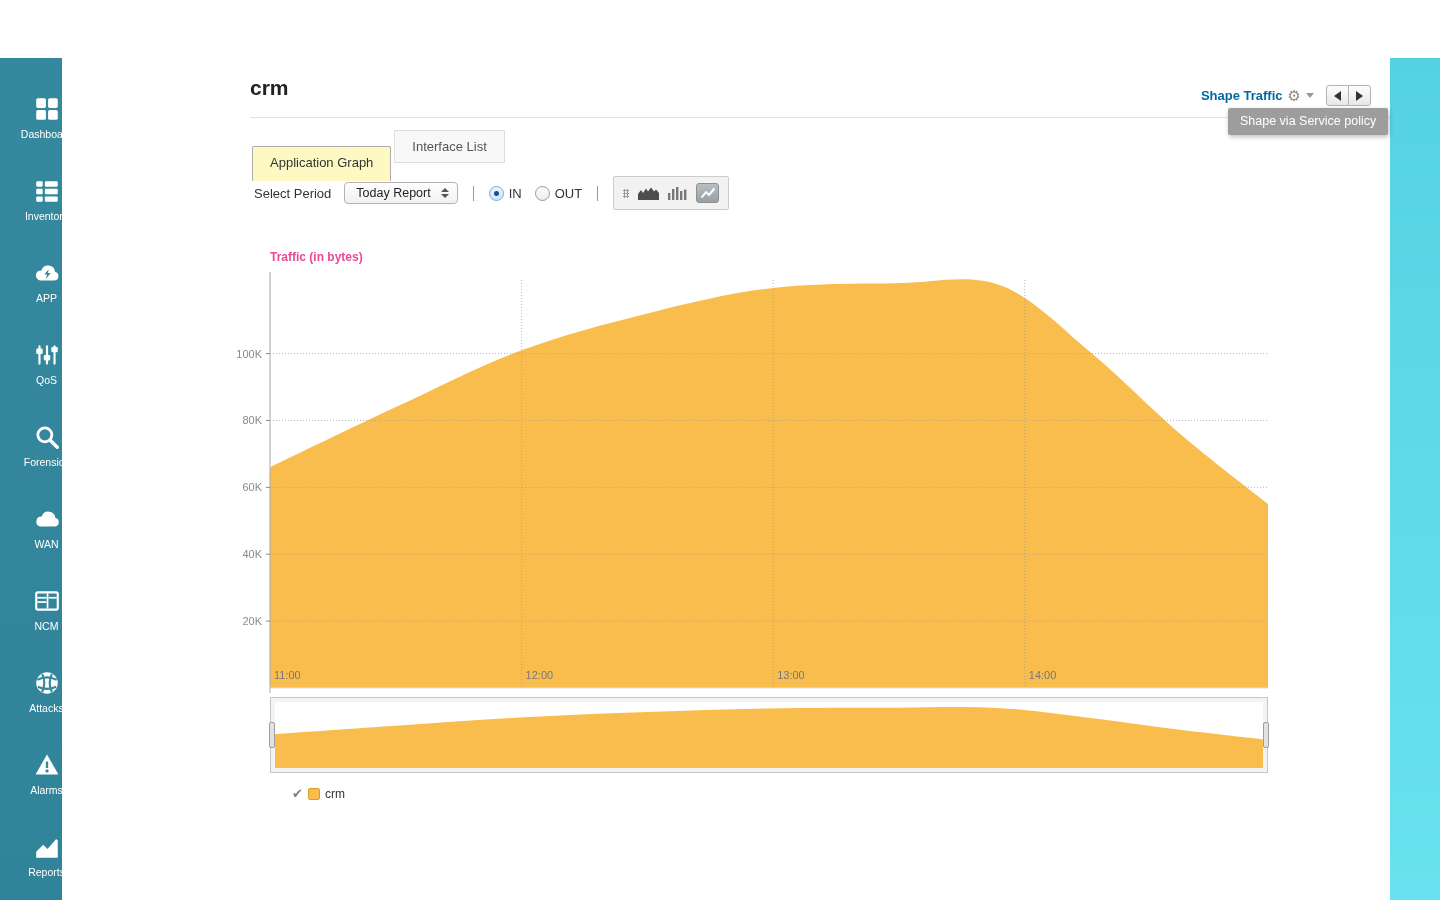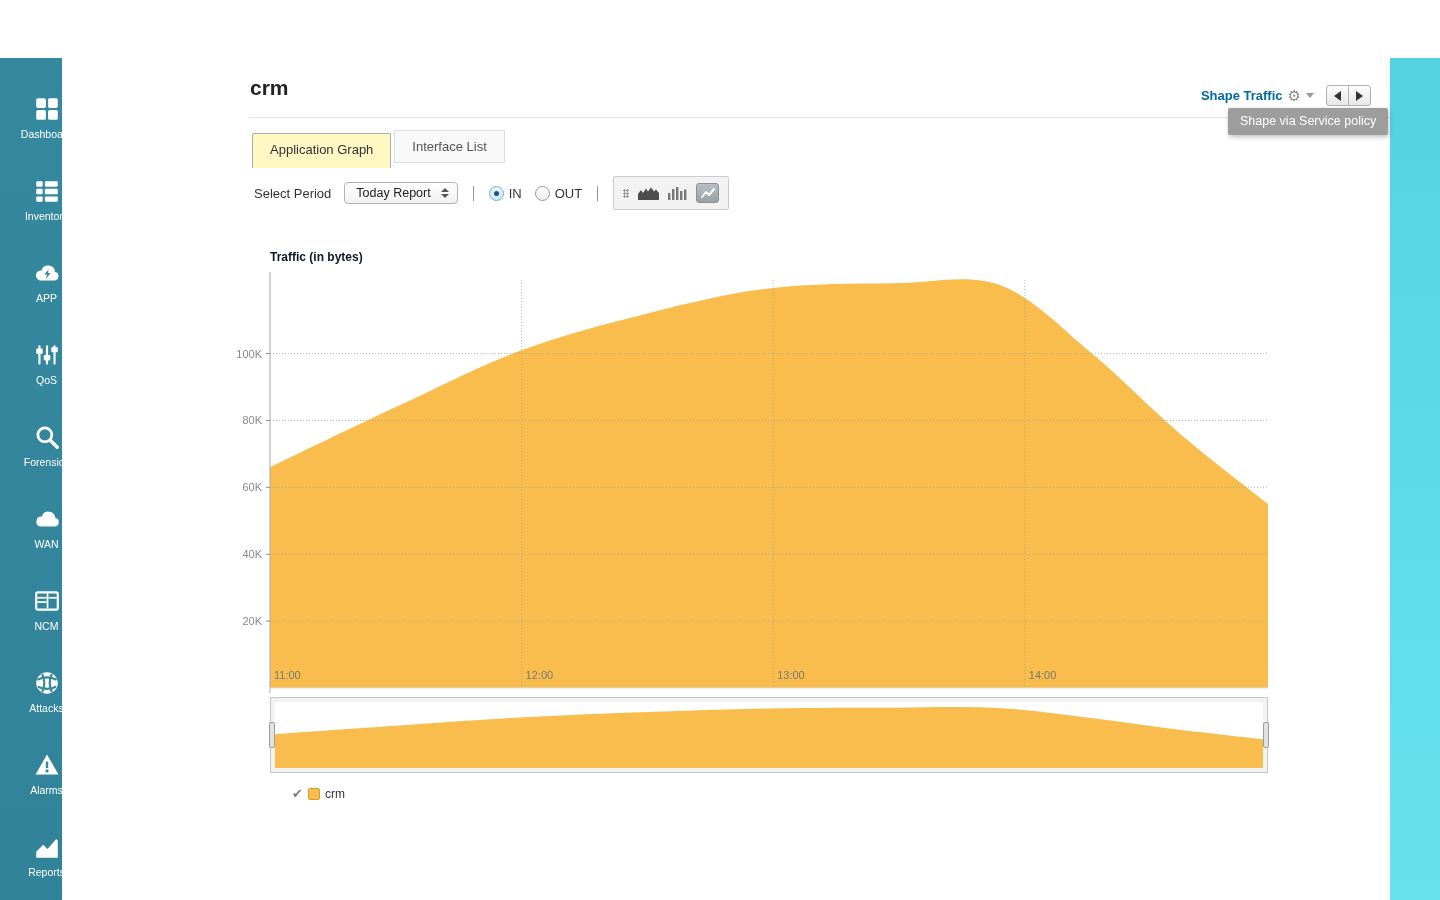--- a/index.html
+++ b/index.html
@@ -50,21 +50,21 @@
   .pager button:last-child { border-radius:0 3px 3px 0; margin-left:-1px; }
   .tri-left { width:0; height:0; border-top:5px solid transparent; border-bottom:5px solid transparent; border-right:7px solid #333; }
   .tri-right { width:0; height:0; border-top:5px solid transparent; border-bottom:5px solid transparent; border-left:7px solid #333; }
 
   .tooltip { position:absolute; top:50px; left:998px; height:27px; line-height:27px; padding:0 12px;
     background:#9d9d9d; color:#fff; font-size:12.5px; border-radius:2px; box-shadow:1px 2px 5px rgba(0,0,0,.25); z-index:5; }
 
   .tabs { position:absolute; top:72px; left:22px; display:flex; align-items:flex-end; }
   .tab { font-size:13px; padding:8px 17px; cursor:pointer; }
   .tab.active { background:#fef9c3; border:1px solid #ababab; border-bottom:none; color:#333; padding-bottom:11px; border-radius:2px 2px 0 0; }
-  .tab.inactive { background:#f8f8f8; border:1px solid #ddd; color:#555; margin-left:3px; margin-bottom:5px; }
+  .tab.inactive { background:#f8f8f8; border:1px solid #ddd; color:#555; margin-left:3px; margin-bottom:18px; }
 
   .controls { position:absolute; top:120px; left:24px; display:flex; align-items:center; gap:13px; height:30px; }
   .ctrl-label { font-size:13px; color:#333; }
   .select { display:flex; align-items:center; gap:10px; border:1px solid #b3b3b3; border-radius:4px;
     background:linear-gradient(#fff,#f1f1f1); padding:3px 8px 3px 11px; font-size:12.5px; color:#222; cursor:pointer; }
   .stepper { display:flex; flex-direction:column; gap:2px; }
   .stepper i { display:block; width:0; height:0; border-left:4px solid transparent; border-right:4px solid transparent; }
   .stepper .up { border-bottom:4px solid #555; }
   .stepper .down { border-top:4px solid #555; }
   .vsep { width:1px; height:15px; background:#999; margin:0 2px; }
@@ -72,21 +72,21 @@
   .radio { position:relative; width:15px; height:15px; border-radius:50%; border:1px solid #9a9a9a; background:linear-gradient(#fdfdfd,#ececec); }
   .radio.checked { border-color:#7aa7d6; background:linear-gradient(#eaf4fd,#cfe7fa); }
   .radio.checked::after { content:""; position:absolute; left:4px; top:4px; width:5px; height:5px; border-radius:50%; background:#1d4f8f; }
   .radio-label { font-size:13px; color:#333; }
   .charttype { display:flex; align-items:center; gap:9px; padding:6px 9px; border:1px solid #ccc; background:#f2f2f2; border-radius:2px; }
   .grip { width:6px; height:9px; background-image:radial-gradient(circle,#999 1px,transparent 1.3px); background-size:3px 3px; }
   .ct-icon { cursor:pointer; display:flex; align-items:center; }
   .ct-btn { width:23px; height:20px; border:1px solid #8f8f8f; border-radius:3px;
     background:linear-gradient(#b7bfc3,#97a1a6); display:flex; align-items:center; justify-content:center; cursor:pointer; }
 
-  .chart-title { position:absolute; left:40px; top:192px; font-size:12px; font-weight:700; color:#0f172a; }
+  .chart-title { position:absolute; left:40px; top:192px; font-size:12px; font-weight:700; color:#ec4899; }
   #main-chart { position:absolute; left:5px; top:207px; }
 
   .navigator { position:absolute; left:40px; top:639px; width:998px; height:76px;
     border:1px solid #c6c6c6; background:#f3f3f3; padding:4px; }
   .navigator .inner { position:relative; width:100%; height:100%; background:#fff; }
   #nav-chart { width:100%; height:100%; display:block; }
   .nav-handle { position:absolute; top:50%; transform:translateY(-50%); width:6px; height:26px;
     background:#e2e2e2; border:1px solid #9e9e9e; border-radius:2px; z-index:3; cursor:ew-resize; }
   .nav-handle.left { left:-2px; } .nav-handle.right { right:-2px; }
 

